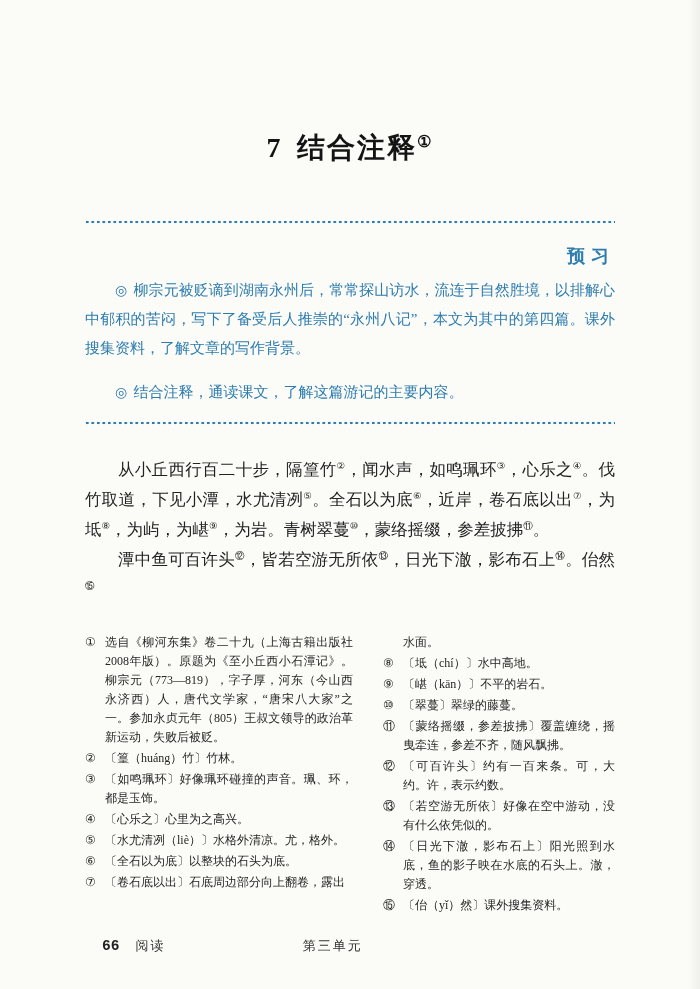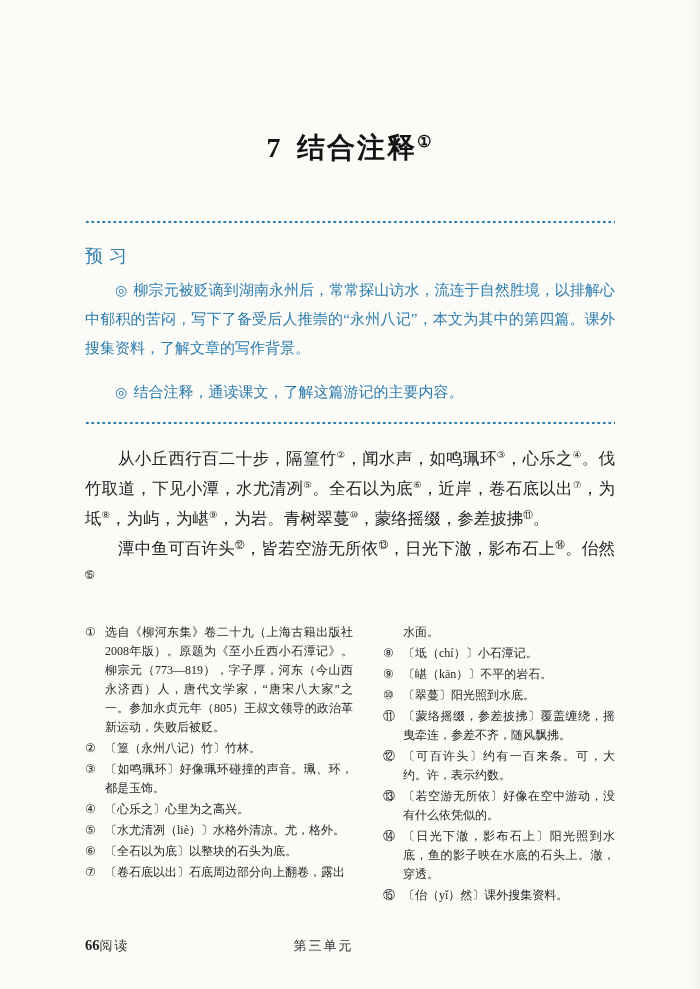--- a/index.html
+++ b/index.html
@@ -46,35 +46,36 @@
     height:4px;
     background-image:radial-gradient(circle at 2px 2px, var(--accent,#2d7cae) 1.3px, transparent 1.55px);
     background-size:5.5px 4px;
     background-repeat:repeat-x;
   }
   .sep1{ margin-top:52px; }
   .sep2{ margin-top:14px; }
   .preview-heading{
     margin-top:20px;
     font-size:18px;
-    font-weight:400;
+    font-weight:700;
     letter-spacing:6px;
     color:var(--accent,#2d7cae);
+    text-align:right;
   }
   .preview-item{
     margin-top:8px;
     font-size:15px;
     line-height:29px;
     text-align:justify;
     text-indent:2em;
     color:var(--accent,#2d7cae);
   }
   .preview-item + .preview-item{ margin-top:15px; }
   .preview-item .bullet{ margin-right:0.45em; font-size:14px; }
-  .body-text{ margin-top:20px;font-family:Liberation Mono, monospace; }
+  .body-text{ margin-top:30px; }
   .body-para{
     font-size:16.5px;
     line-height:30px;
     text-align:justify;
     text-indent:2em;
     color:#222;
   }
   .footnotes{
     margin-top:28px;
     display:flex;
@@ -83,28 +84,29 @@
     line-height:19px;
     color:#262626;
   }
   .fn-left{ flex:0 0 268px; }
   .fn-right{ flex:1; }
   .fn-item{ display:flex; margin-bottom:2px; }
   .fn-marker{ flex:0 0 20px; }
   .fn-text{ flex:1; text-align:justify; }
   .page-footer{
     position:absolute;
-    left:85px; right:85px; bottom:34px;
+    left:102px; right:85px; bottom:34px;
     display:flex;
-    align-items:flex-start;
+    align-items:center;
     font-size:13px;
     color:#333;
+    font-family:Liberation Mono, monospace;
   }
   .pg-num{ font-size:14.5px; font-weight:600; color:#222; }
-  .pg-sec{ margin-left:0; letter-spacing:2px; }
+  .pg-sec{ margin-left:16px; letter-spacing:2px; }
   .pg-unit{
     position:absolute;
     left:45%;
     transform:translateX(-50%);
     letter-spacing:2px;
   }
 </style>
 </head>
 <body>
 
@@ -129,21 +131,21 @@
   </section>
 
   <section class="footnotes">
     <div class="fn-col fn-left">
       <div class="fn-item">
           <span class="fn-marker">①</span>
           <span class="fn-text">选自《柳河东集》卷二十九（上海古籍出版社2008年版）。原题为《至小丘西小石潭记》。柳宗元（773—819），字子厚，河东（今山西永济西）人，唐代文学家，“唐宋八大家”之一。参加永贞元年（805）王叔文领导的政治革新运动，失败后被贬。</span>
         </div>
       <div class="fn-item">
           <span class="fn-marker">②</span>
-          <span class="fn-text">〔篁（永州八记）竹〕竹林。</span>
+          <span class="fn-text">〔篁（huáng）竹〕竹林。</span>
         </div>
       <div class="fn-item">
           <span class="fn-marker">③</span>
           <span class="fn-text">〔如鸣珮环〕好像珮环碰撞的声音。珮、环，都是玉饰。</span>
         </div>
       <div class="fn-item">
           <span class="fn-marker">④</span>
           <span class="fn-text">〔心乐之〕心里为之高兴。</span>
         </div>
       <div class="fn-item">
@@ -159,29 +161,29 @@
           <span class="fn-text">〔卷石底以出〕石底周边部分向上翻卷，露出</span>
         </div>
     </div>
     <div class="fn-col fn-right">
       <div class="fn-item">
           <span class="fn-marker"></span>
           <span class="fn-text">水面。</span>
         </div>
       <div class="fn-item">
           <span class="fn-marker">⑧</span>
-          <span class="fn-text">〔坻（chí）〕小石潭记。</span>
+          <span class="fn-text">〔坻（chí）〕水中高地。</span>
         </div>
       <div class="fn-item">
           <span class="fn-marker">⑨</span>
           <span class="fn-text">〔嵁（kān）〕不平的岩石。</span>
         </div>
       <div class="fn-item">
           <span class="fn-marker">⑩</span>
-          <span class="fn-text">〔翠蔓〕阳光照到水底。</span>
+          <span class="fn-text">〔翠蔓〕翠绿的藤蔓。</span>
         </div>
       <div class="fn-item">
           <span class="fn-marker">⑪</span>
           <span class="fn-text">〔蒙络摇缀，参差披拂〕覆盖缠绕，摇曳牵连，参差不齐，随风飘拂。</span>
         </div>
       <div class="fn-item">
           <span class="fn-marker">⑫</span>
           <span class="fn-text">〔可百许头〕约有一百来条。可，大约。许，表示约数。</span>
         </div>
       <div class="fn-item">

